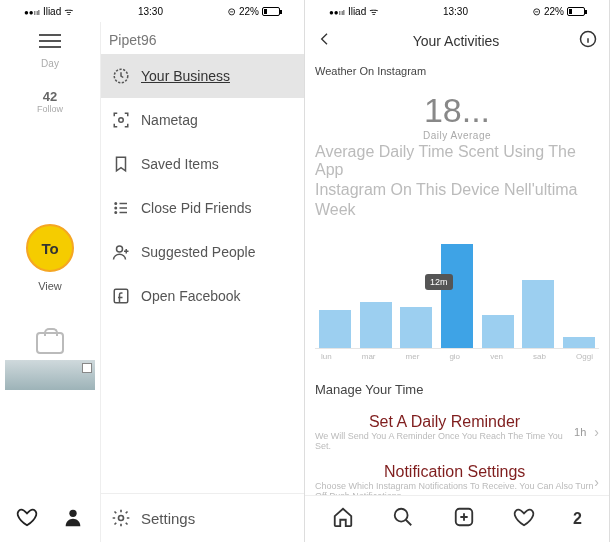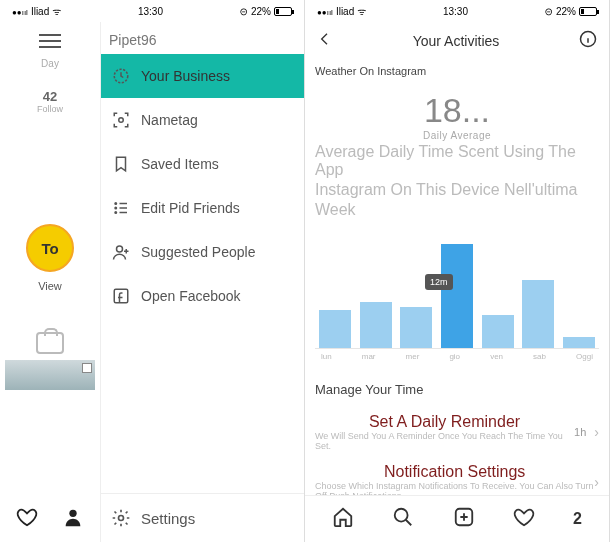--- a/index.html
+++ b/index.html
@@ -1,21 +1,21 @@
 <!DOCTYPE html>
 <html><head>
 <meta charset="utf-8">
 <style>
   * { margin: 0; padding: 0; box-sizing: border-box; font-family: -apple-system, Helvetica, Arial, sans-serif; }
   body { width: 610px; height: 542px; display: flex; background: #fff; }
   .phone { position: relative; border-right: 1px solid #ddd; display: flex; flex-direction: column; }
   .phone-left { width: 305px; }
   .phone-right { width: 305px; }
 
-  .status-bar { display: flex; justify-content: space-between; align-items: center; font-size: 10px; padding: 4px 12px; color: #000; }
+  .status-bar { display: flex; justify-content: space-between; align-items: center; font-size: 10px; padding: 4px 24px; color: #000; }
   .status-left, .status-right { display: flex; align-items: center; gap: 3px; }
   .signal-bars::before { content: "●●ııl"; font-size: 8px; }
   .battery { display: inline-block; width: 18px; height: 9px; border: 1px solid #000; border-radius: 2px; position: relative; }
   .battery::after { content: ""; position: absolute; right: -3px; top: 2px; width: 2px; height: 4px; background: #000; }
   .battery-fill { position: absolute; left: 1px; top: 1px; height: 5px; width: 3px; background: #000; }
 
   
   .left-body { flex: 1; display: flex; position: relative; }
   .left-col { width: 100px; display: flex; flex-direction: column; align-items: center; padding-top: 8px; }
   .hamburger { align-self: center; margin-bottom: 6px; }
@@ -27,21 +27,21 @@
   .avatar-circle { width: 48px; height: 48px; border-radius: 50%; border: 2px solid #f5a623; background: #f5cc00; display: flex; align-items: center; justify-content: center; font-size: 15px; font-weight: 600; color: #333; margin-top: 110px; }
   .view-label { font-size: 11px; color: #555; margin-top: 8px; }
   .story-icon { margin-top: 40px; width: 28px; height: 22px; border: 2px solid #bbb; border-radius: 4px; position: relative; }
   .story-icon::after { content: ""; position: absolute; top: -6px; left: 6px; width: 10px; height: 6px; border: 2px solid #bbb; border-bottom: none; border-radius: 5px 5px 0 0; }
   .post-thumb { width: 90px; height: 30px; background: linear-gradient(#cfd9dc, #9db3b8); margin-top: 6px; position: relative; }
   .post-check { position: absolute; top: 3px; right: 3px; width: 10px; height: 10px; border: 1px solid #888; background: #fff; }
 
   .menu-col { flex: 1; border-left: 1px solid #eee; display: flex; flex-direction: column; }
   .menu-header { font-size: 14px; color: #777; padding: 10px 8px 6px; }
   .menu-item { display: flex; align-items: center; gap: 10px; padding: 12px 10px; font-size: 14px; color: #555; }
-  .menu-item.selected { background: #14b8a6; color: #333; }
+  .menu-item.selected { background: #e5e5e5; color: #333; text-decoration: underline; }
   .menu-icon { width: 20px; height: 20px; display: flex; align-items: center; justify-content: center; color: #555; }
   .menu-spacer { flex: 1; }
   .settings-row { display: flex; align-items: center; gap: 10px; padding: 14px 10px; font-size: 15px; color: #555; border-top: 1px solid #eee; }
 
   .bottom-nav { position: absolute; bottom: 0; left: 0; width: 100px; display: flex; justify-content: space-around; padding: 10px 4px; background: #fff; }
   .nav-icon { color: #222; }
 
   
   .right-header { display: flex; align-items: center; justify-content: space-between; padding: 8px 12px; font-size: 14px; color: #333; }
   .right-body { flex: 1; padding: 6px 10px; overflow: hidden; }
@@ -143,21 +143,21 @@
         <span class="menu-icon">
           <svg width="18" height="18" viewBox="0 0 24 24" fill="none" stroke="currentColor" stroke-width="2">
               <circle cx="5" cy="6" r="1"></circle>
               <path d="M10 6h10"></path>
               <circle cx="5" cy="12" r="1"></circle>
               <path d="M10 12h10"></path>
               <circle cx="5" cy="18" r="1"></circle>
               <path d="M10 18h10"></path>
             </svg>
         </span>
-        <span>Edit Pid Friends</span>
+        <span>Close Pid Friends</span>
       </div>
 
       <div class="menu-item">
         <span class="menu-icon">
           <svg width="18" height="18" viewBox="0 0 24 24" fill="none" stroke="currentColor" stroke-width="2">
               <circle cx="10" cy="8" r="4"></circle>
               <path d="M2 22c0-4 4-7 8-7s8 3 8 7M19 8v6M16 11h6"></path>
             </svg>
         </span>
         <span>Suggested People</span>

